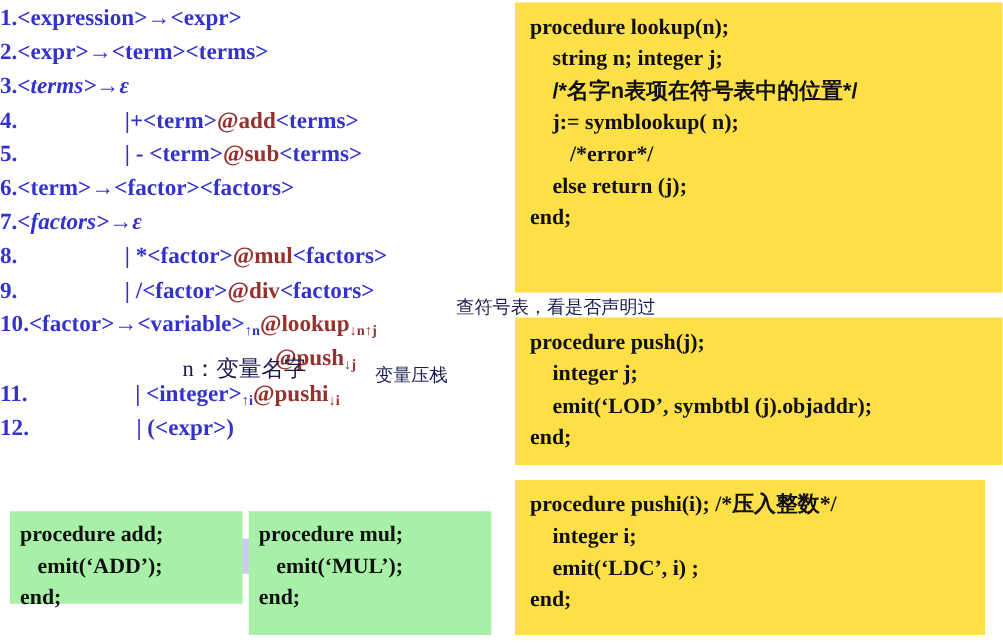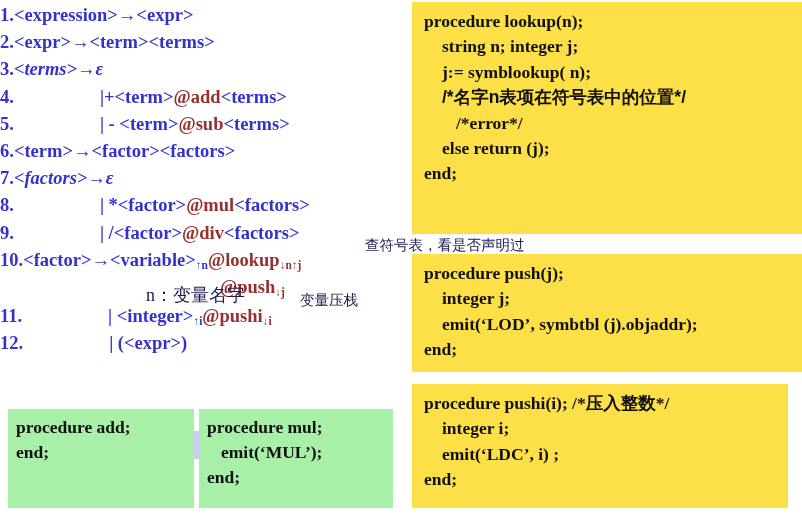--- a/index.html
+++ b/index.html
@@ -55,21 +55,21 @@
 
   
   .green-box{
     position:absolute;background:#a8f0a8;
     font-family:"Liberation Serif", serif;
     font-weight:bold;font-size:17.5px;line-height:25px;
     color:#101010;
     padding:6px 8px 8px 8px;box-sizing:border-box;
     white-space:nowrap;
   }
-  #green-add{left:8px;top:409px;width:186px;height:99px;}
+  #green-add{left:8px;top:409px;width:186px;height:74px;}
   #green-mul{left:199px;top:409px;width:194px;height:99px;}
   .ind1{padding-left:14px;display:block;}
 
   
   .yellow-box{
     position:absolute;background:#fde047;
     font-family:"Liberation Serif", serif;
     font-weight:bold;font-size:17.5px;line-height:25.4px;
     color:#101010;
     padding:7px 8px 8px 12px;box-sizing:border-box;
@@ -144,34 +144,35 @@
   </div>
 
   <div class="anno" id="anno-n">n：变量名字</div>
   <div class="anno" id="anno-push">变量压栈</div>
   <div class="anno" id="anno-sym">查符号表，看是否声明过</div>
 
   <div class="sem-head">有关的语义动作为：</div>
 
   <div class="green-box" id="green-add">
     <span>procedure add;</span><br>
+    <span class="ind1">emit(‘ADD’);</span>
     <span>end;</span>
   </div>
 
   <div class="green-box" id="green-mul">
     <span>procedure mul;</span><br>
     <span class="ind1">emit(‘MUL’);</span>
     <span>end;</span>
   </div>
 
   <div class="yellow-box" id="yellow-lookup">
     <span>procedure lookup(n);</span><br>
     <span class="i1">string n;  integer j;</span>
+    <span class="i1 cn-b">/*名字n表项在符号表中的位置*/</span>
     <span class="i1">j:= symblookup( n);</span>
-    <span class="i1 cn-b">/*名字n表项在符号表中的位置*/</span>
     <span class="i2">/*error*/</span>
     <span class="i1">else  return (j);</span>
     <span>end;</span>
   </div>
 
   <div class="yellow-box" id="yellow-push">
     <span>procedure push(j);</span><br>
     <span class="i1">integer j;</span>
     <span class="i1">emit(‘LOD’, symbtbl (j).objaddr);</span>
     <span>end;</span>

